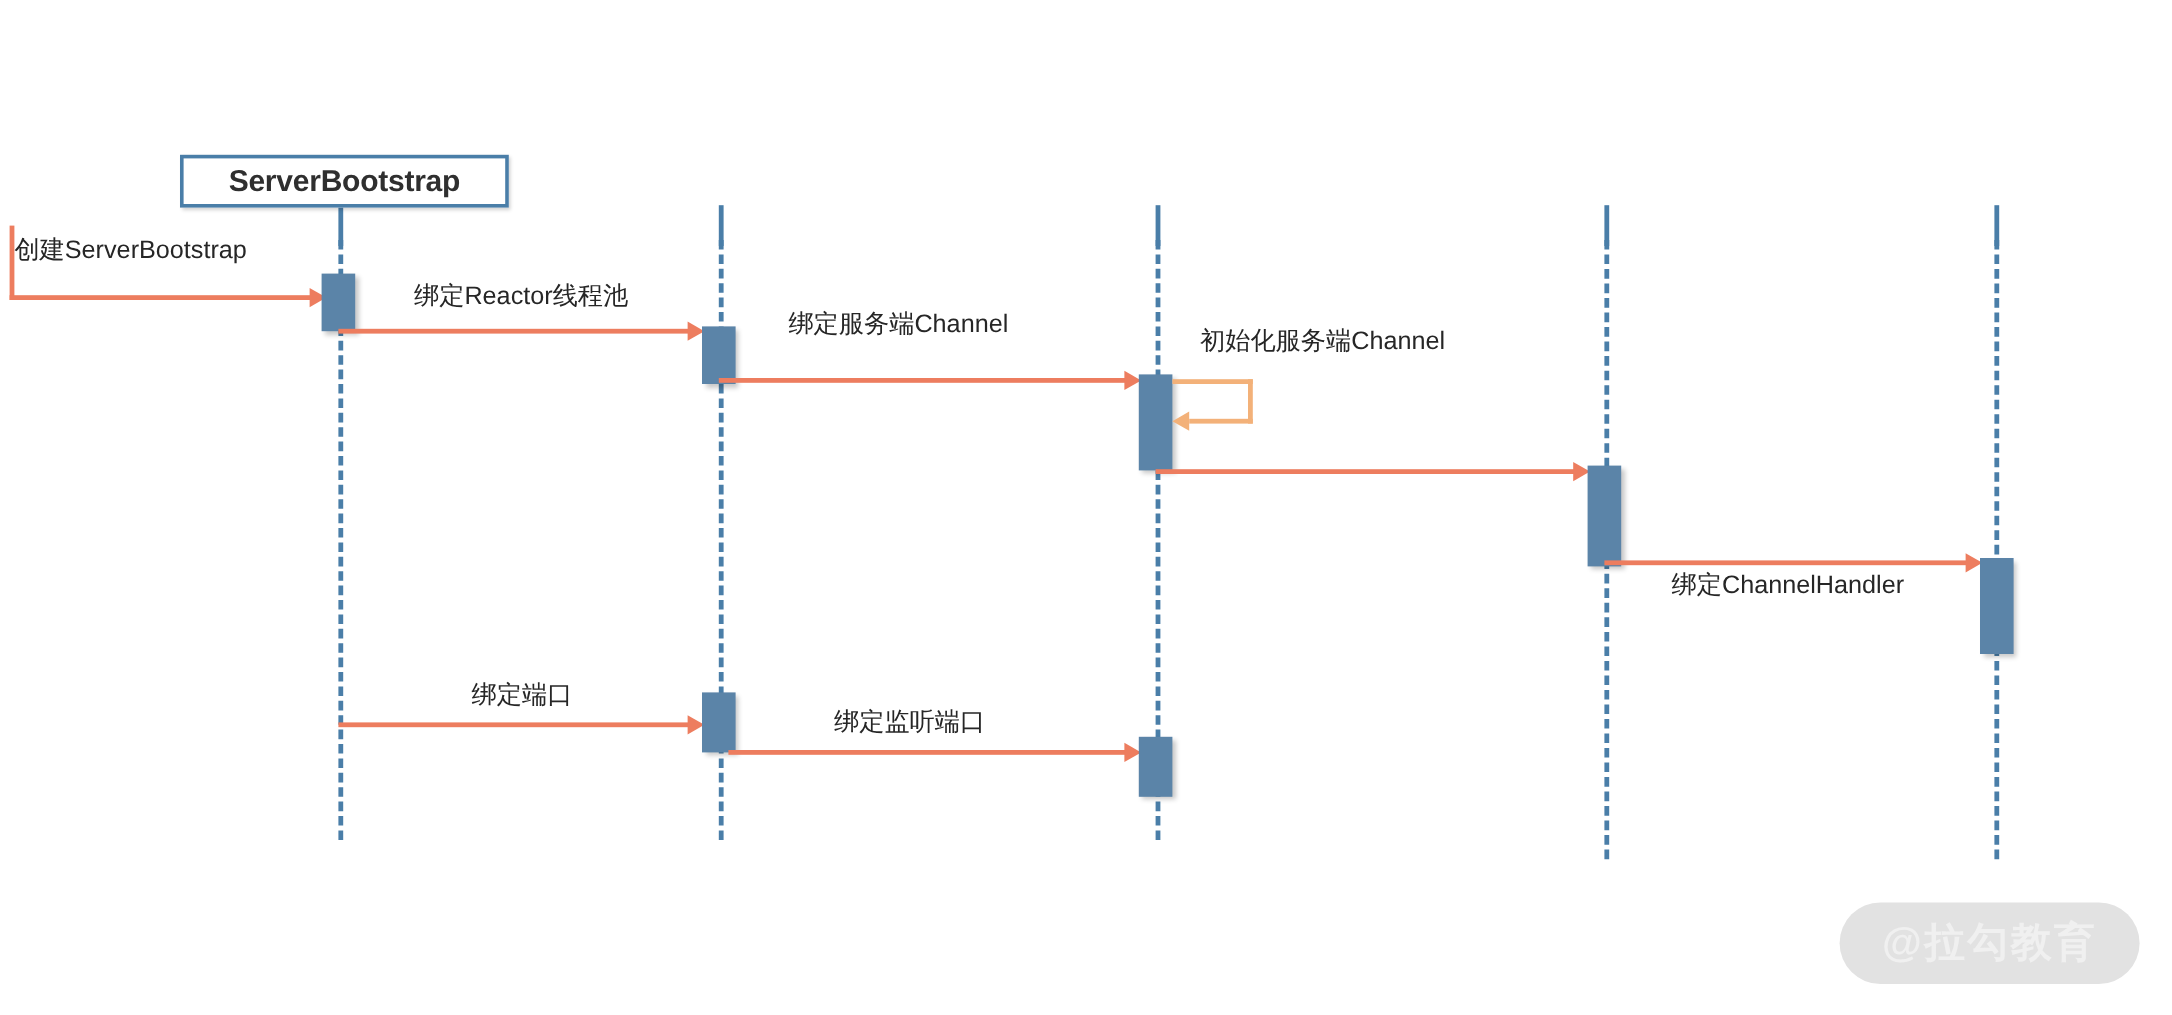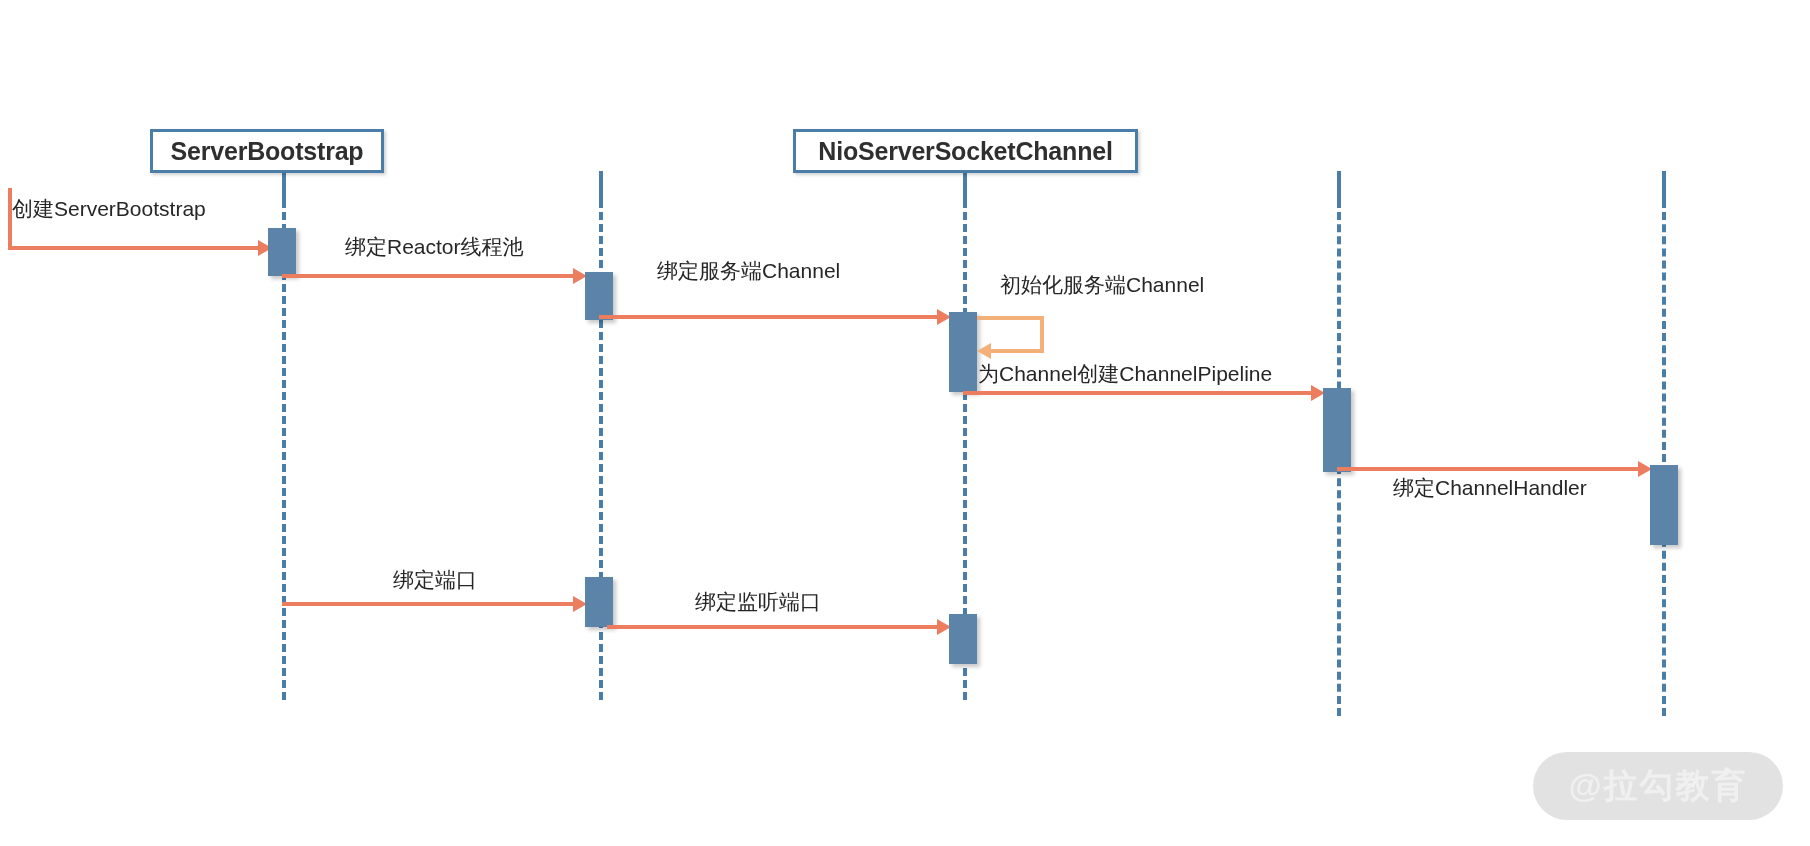--- a/index.html
+++ b/index.html
@@ -139,28 +139,25 @@
 
   <div class="lifeline-solid" style="left:963px; top:171px; height:34px;"></div>
   <div class="lifeline-dash" style="left:963px; top:200px; height:500px;"></div>
 
   <div class="lifeline-solid" style="left:1337px; top:171px; height:34px;"></div>
   <div class="lifeline-dash" style="left:1337px; top:200px; height:516px;"></div>
 
   <div class="lifeline-solid" style="left:1662px; top:171px; height:34px;"></div>
   <div class="lifeline-dash" style="left:1662px; top:200px; height:516px;"></div>
 
-  <div class="participant" style="left:150px; top:129px; width:234px;">
+  <div class="participant" style="left:150px; top:129px; width:274px;">
     <span class="plabel">ServerBootstrap</span>
   </div>
 
 
-  <div class="participant" style="left:793px; top:129px; width:345px;">
-    <span class="plabel">NioServerSocketChannel</span>
-  </div>
 
 
 
   <div class="msg-label" style="left:12px; top:198px;">创建ServerBootstrap</div>
   <div class="bracket-v" style="left:8px; top:188px; height:62px;"></div>
   <div class="msg-line" style="left:8px; top:246px; width:258px;"></div>
   <div class="msg-head right" style="left:258px; top:240px;"></div>
 
   <div class="activation" style="left:268px; top:228px; height:48px;"></div>
 
@@ -175,21 +172,20 @@
   <div class="msg-head right" style="left:937px; top:309px;"></div>
 
   <div class="activation" style="left:949px; top:312px; height:80px;"></div>
 
   <div class="msg-label" style="left:990px; top:274px;margin-left:10px;">初始化服务端Channel</div>
   <div class="loop-h" style="left:977px; top:316px; width:67px;"></div>
   <div class="loop-v" style="left:1040px; top:316px; height:37px;"></div>
   <div class="loop-h" style="left:991px; top:349px; width:53px;"></div>
   <div class="loop-head" style="left:977px; top:343px;"></div>
 
-  <div class="msg-label" style="left:978px; top:363px;">为Channel创建ChannelPipeline</div>
   <div class="msg-line" style="left:963px; top:391px; width:355px;"></div>
   <div class="msg-head right" style="left:1311px; top:385px;"></div>
 
   <div class="activation" style="left:1323px; top:388px; height:84px;"></div>
 
   <div class="msg-label" style="left:1393px; top:429px;margin-top:48px;">绑定ChannelHandler</div>
   <div class="msg-line" style="left:1337px; top:467px; width:310px;"></div>
   <div class="msg-head right" style="left:1638px; top:461px;"></div>
 
   <div class="activation" style="left:1650px; top:465px; height:80px;"></div>

